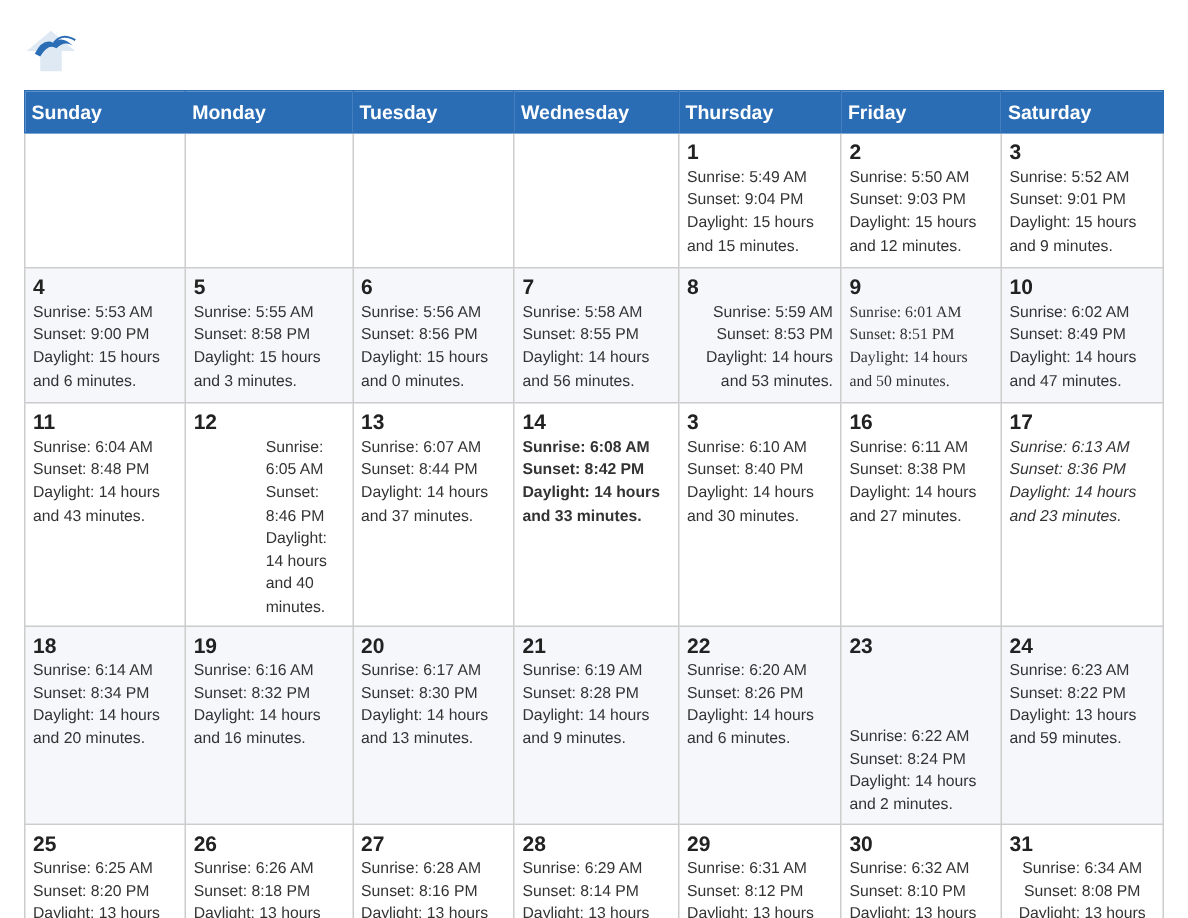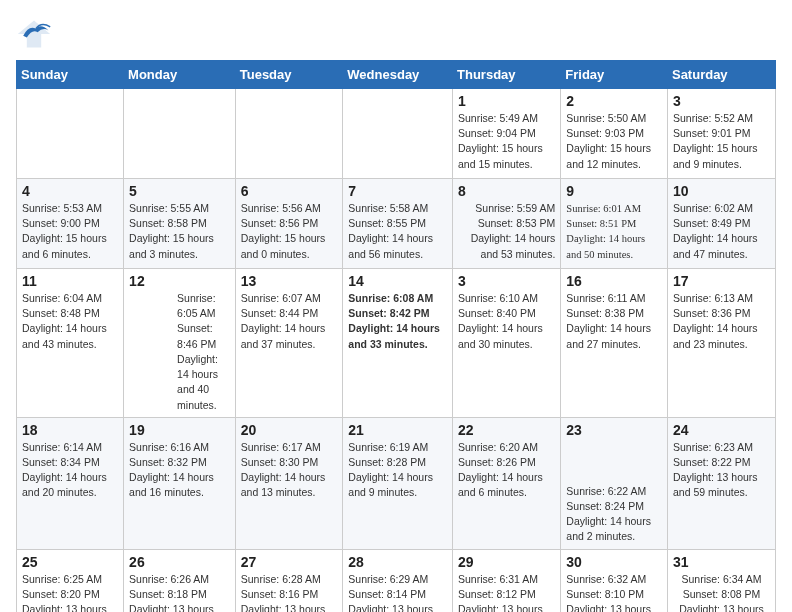--- a/index.html
+++ b/index.html
@@ -229,21 +229,21 @@
         </td>
         <td>
           <span class="day-number">16</span>
           <div class="day-info" style="white-space: pre-line;">Sunrise: 6:11 AM
 Sunset: 8:38 PM
 Daylight: 14 hours
 and 27 minutes.</div>
         </td>
         <td>
           <span class="day-number">17</span>
-          <div class="day-info" style="white-space: pre-line;">Sunrise: 6:13 AM
+          <div class="day-info" style="white-space: pre-line; font-style: italic;">Sunrise: 6:13 AM
 Sunset: 8:36 PM
 Daylight: 14 hours
 and 23 minutes.</div>
         </td>
       </tr>
       <tr>
         <td>
           <span class="day-number">18</span>
           <div class="day-info" style="white-space: pre-line;">Sunrise: 6:14 AM
 Sunset: 8:34 PM

